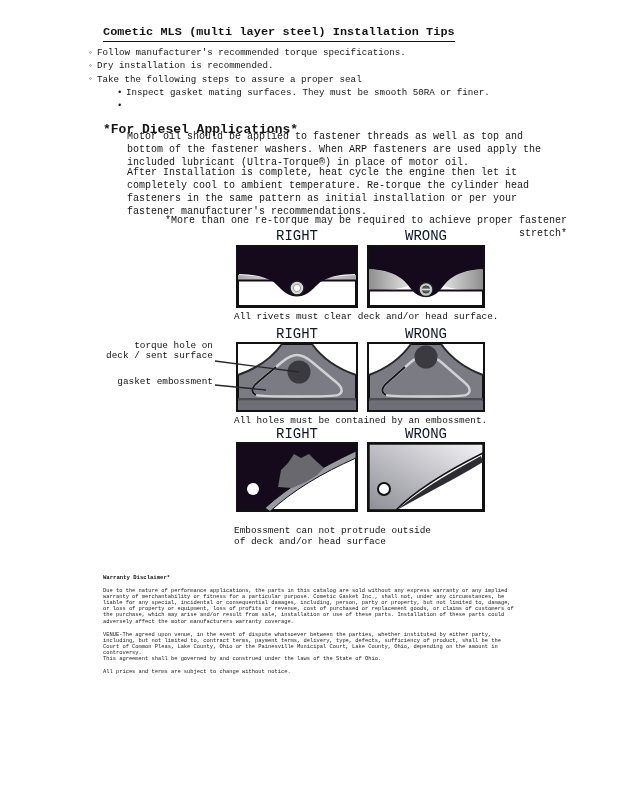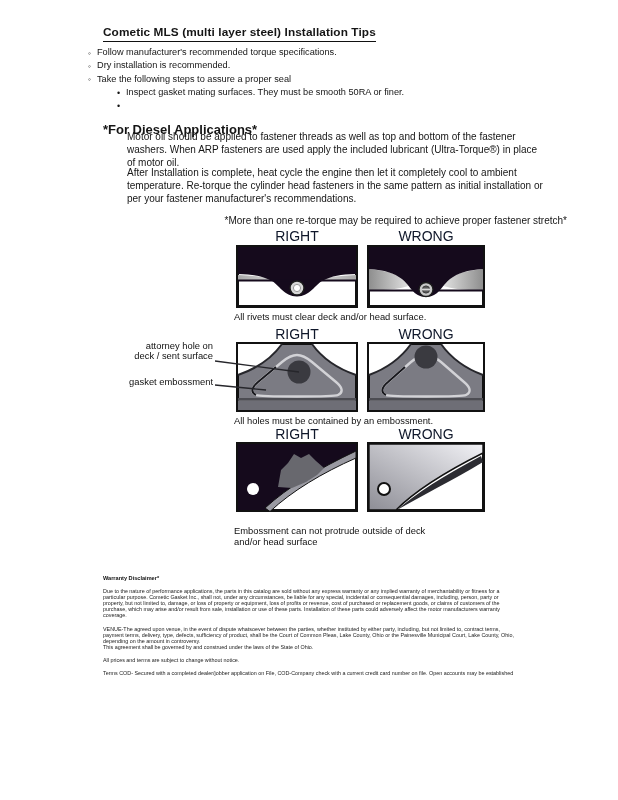--- a/index.html
+++ b/index.html
@@ -1,17 +1,17 @@
 <!DOCTYPE html>
 <html><head>
 <meta charset="utf-8">
 <style>
   html,body{margin:0;padding:0;background:#ffffff;}
   .page{position:relative;width:618px;height:676px;background:#ffffff;
-        font-family:Liberation Sans, sans-serif;color:#151515;overflow:hidden;}
+        font-family:Liberation Mono, monospace;color:#151515;overflow:hidden;}
   .abs{position:absolute;}
 
   .title{left:103px;top:25px;font-size:11.8px;font-weight:bold;
          border-bottom:1.6px solid #111;padding-bottom:1.5px;letter-spacing:.1px;}
 
   .bullets{left:88px;top:46px;font-size:9.2px;line-height:13.4px;width:440px;}
   .b{position:relative;padding-left:9px;}
   .b .mk{position:absolute;left:0;top:.5px;font-size:8.5px;}
   .sub{margin-left:29px;width:402px;}
   .sub .mk{font-size:9px;}
@@ -125,21 +125,21 @@
     <circle cx="59" cy="44.5" r="3.6" fill="#5a5a5a" stroke="#3a3a3a" stroke-width="1"></circle>
     <rect x="54.5" y="43.6" width="9" height="1.8" fill="#d8d8d8"></rect>
   </svg>
 
   <div class="abs caption" id="p1-caption">All rivets must clear deck and/or head surface.</div>
 
   <div class="abs dlabel" id="p2-right-label">RIGHT</div>
   <div class="abs dlabel" id="p2-wrong-label">WRONG</div>
 
   <div class="abs ann" id="ann-coolant">
-    <div>attorney hole on</div>
+    <div>torque hole on</div>
     <div>deck / sent surface</div>
   </div>
   <div class="abs ann" id="ann-emboss">gasket embossment</div>
 
   <svg class="abs" id="p2-right-box" width="122" height="70" viewBox="0 0 122 70">
     <rect x="1.5" y="1.5" width="119" height="67" fill="#7b7b83" stroke="#111" stroke-width="3"></rect>
     <rect x="2" y="56" width="118" height="2.6" fill="#4c4c52"></rect>
     <rect x="2" y="58.6" width="118" height="9.4" fill="#6e6e76"></rect>
     <path d="M2,2 L46,2 Q31,23 2,33 Z" fill="#ffffff"></path>
     <path d="M46,2 Q31,23 2,33" fill="none" stroke="#26262b" stroke-width="2"></path>

